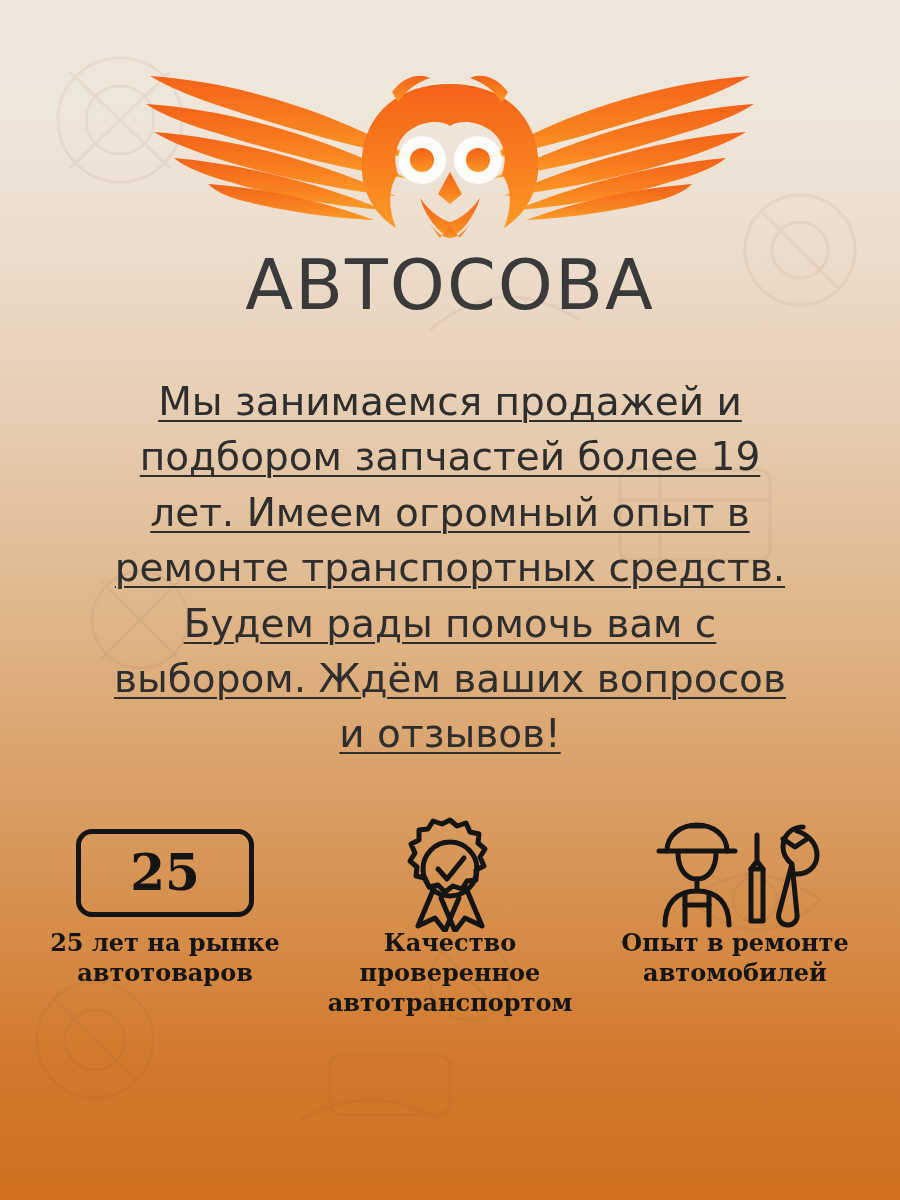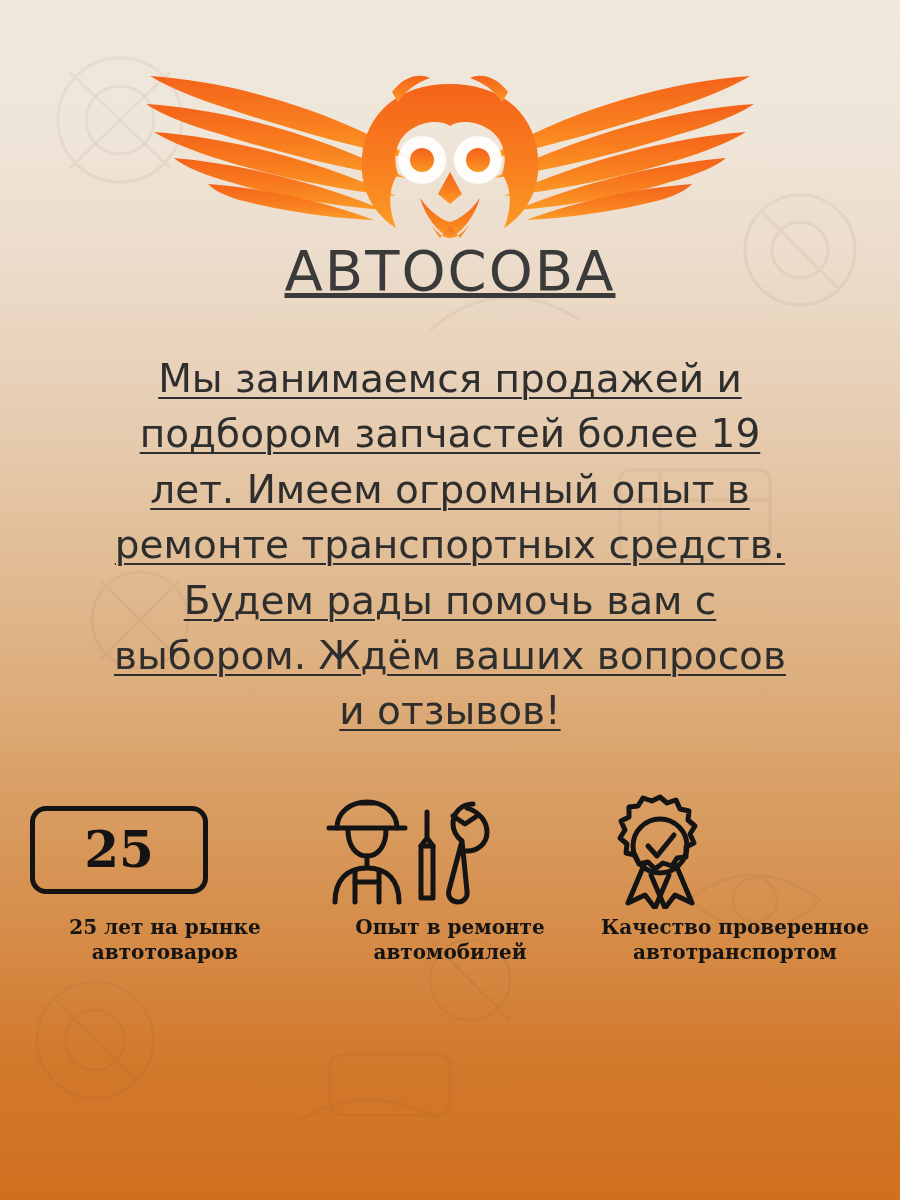--- a/index.html
+++ b/index.html
@@ -56,26 +56,26 @@
     margin-top: 48px;
     width: 640px;
     height: 190px;
     display: flex;
     align-items: center;
     justify-content: center;
   }
   .logo-wrap svg { display: block; }
 
   .brand {
-    font-size: 56px;
+    margin-top: 6px;
+    font-size: 70px;
     letter-spacing: 2px;
     color: #3a3a3a;
     font-weight: 400;
     font-family: "DejaVu Sans", sans-serif;
-    text-decoration: underline;
   }
 
   
   .desc {
     margin-top: 48px;
     width: 700px;
     text-align: center;
     font-size: 39px;
     line-height: 1.42;
     color: #2e2e2e;
@@ -90,32 +90,31 @@
     margin-top: 56px;
     width: 840px;
     display: flex;
     justify-content: space-between;
     align-items: flex-start;
   }
   .feature {
     width: 270px;
     display: flex;
     flex-direction: column;
-    align-items: flex-start;
+    align-items: center;
   }
   .feature .ficon {
     height: 110px;
     display: flex;
     align-items: center;
     justify-content: center;
   }
   .feature .flabel {
-    margin-top: 10px;
     text-align: center;
-    font-size: 20px;
+    font-size: 24px;
     line-height: 1.25;
     font-weight: bold;
     color: #141414;
     font-family: "DejaVu Serif", serif;
   }
 
   
   .badge25 {
     width: 168px;
     height: 78px;
@@ -233,20 +232,37 @@
 
       <div class="feature">
         <div class="ficon">
           <div class="badge25">25</div>
         </div>
         <div class="flabel">25 лет на рынке автотоваров</div>
       </div>
 
       <div class="feature">
         <div class="ficon">
+          <svg width="120" height="118" viewBox="0 0 120 118" aria-hidden="true">
+            <g fill="none" stroke="#141414" stroke-width="5" stroke-linejoin="round" stroke-linecap="round">
+
+              <path d="M44 74 L28 112 L45 104 L55 117 L69 84" fill="none"></path>
+              <path d="M76 74 L92 112 L75 104 L65 117 L51 84" fill="none"></path>
+
+              <path d="M60 6 l7 6 9 -3 4 9 9 2 -1 9 7 6 -5 8 4 9 -8 4 0 10 -9 1 -5 8 -9 -3 -8 6 -7 -7 -9 2 -4 -9 -9 -2 1 -9 -7 -6 5 -8 -4 -9 8 -4 0 -10 9 -1 5 -8 9 3 Z"></path>
+              <circle cx="60" cy="55" r="27"></circle>
+              <path d="M48 55 L57 65 L74 44"></path>
+            </g>
+          </svg>
+        </div>
+        <div class="flabel">Качество проверенное автотранспортом</div>
+      </div>
+
+      <div class="feature">
+        <div class="ficon">
           <svg width="180" height="112" viewBox="0 0 180 112" aria-hidden="true">
             <g fill="none" stroke="#141414" stroke-width="5" stroke-linejoin="round" stroke-linecap="round">
 
               <path d="M22 34 C22 18 36 8 52 8 C68 8 82 18 82 34"></path>
               <path d="M14 34 L90 34"></path>
               <path d="M46 9 L58 9"></path>
 
               <path d="M33 36 C33 52 41 62 52 62 C63 62 71 52 71 36"></path>
 
               <path d="M52 62 L52 72"></path>
@@ -259,35 +275,18 @@
 
               <path d="M158 10 C146 10 138 19 138 30 C138 37 142 43 147 47 L134 96 C132 103 137 108 143 108 C149 108 153 103 152 97 L147 47"></path>
               <path d="M138 22 L150 30 L162 22"></path>
               <path d="M152 14 C164 18 172 27 172 38 C172 50 162 58 150 57"></path>
             </g>
           </svg>
         </div>
         <div class="flabel">Опыт в ремонте автомобилей</div>
       </div>
 
-      <div class="feature">
-        <div class="ficon">
-          <svg width="120" height="118" viewBox="0 0 120 118" aria-hidden="true">
-            <g fill="none" stroke="#141414" stroke-width="5" stroke-linejoin="round" stroke-linecap="round">
-
-              <path d="M44 74 L28 112 L45 104 L55 117 L69 84" fill="none"></path>
-              <path d="M76 74 L92 112 L75 104 L65 117 L51 84" fill="none"></path>
-
-              <path d="M60 6 l7 6 9 -3 4 9 9 2 -1 9 7 6 -5 8 4 9 -8 4 0 10 -9 1 -5 8 -9 -3 -8 6 -7 -7 -9 2 -4 -9 -9 -2 1 -9 -7 -6 5 -8 -4 -9 8 -4 0 -10 9 -1 5 -8 9 3 Z"></path>
-              <circle cx="60" cy="55" r="27"></circle>
-              <path d="M48 55 L57 65 L74 44"></path>
-            </g>
-          </svg>
-        </div>
-        <div class="flabel">Качество проверенное автотранспортом</div>
-      </div>
-
     </div>
 
   </div>
 
 
 </div>
 
 </body></html>

